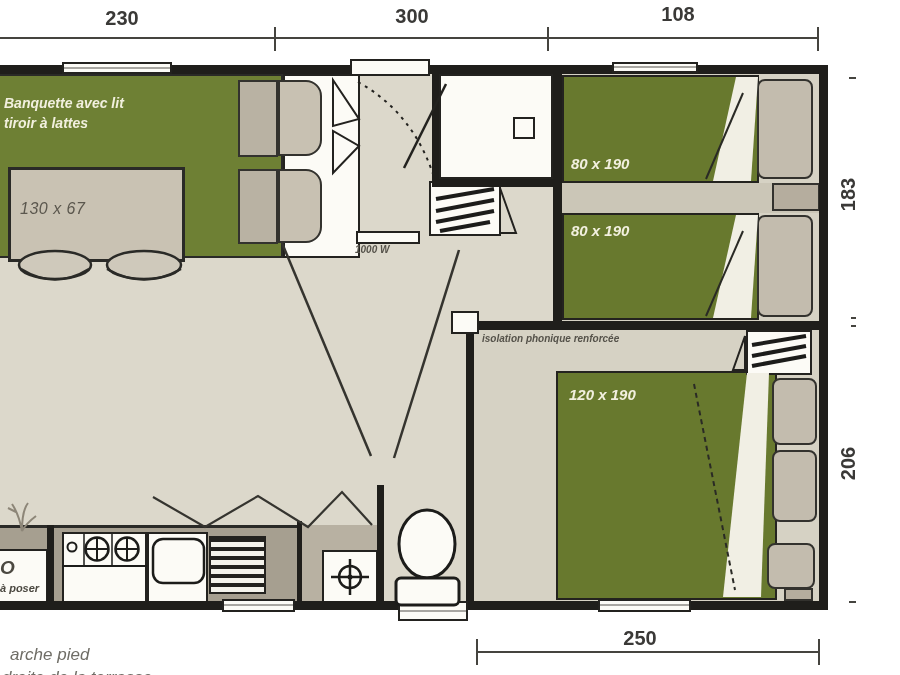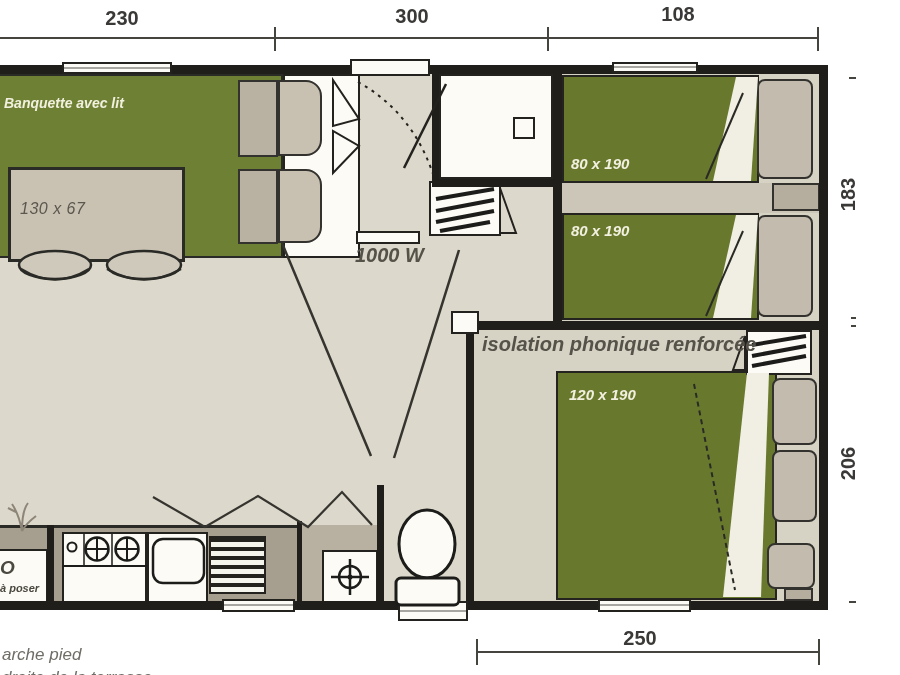--- a/index.html
+++ b/index.html
@@ -22,21 +22,21 @@
   .bed{background:var(--bed-green,#68792e);border:2px solid #24231f;}
   .pillow{background:#c3bcae;border:2px solid #33322e;border-radius:8px;}
   .table{background:#c9c2b3;border:3px solid #2a2a27;}
   .nstand{background:#b5ad9e;border:2px solid #33322e;}
   .drainer{border:2px solid #23221f;
     background:repeating-linear-gradient(180deg,#23221f 0 4.5px,#f4f3ec 4.5px 9px);}
   
   .dim{font-size:20px;font-weight:bold;color:var(--dim-text,#3a3937);text-align:center;}
   .rot{transform:rotate(-90deg);}
   .lab-light{color:var(--label-light,#f2f0df);font-weight:bold;font-style:italic;font-size:14px;line-height:20px;}
-  .lab-dark{color:var(--label-dark,#55524a);font-weight:bold;font-style:italic;font-size:20px;}
+  .lab-dark{color:var(--label-dark,#55524a);font-weight:bold;font-style:italic;font-size:10px;}
   .tablab{color:#5b574e;font-style:italic;font-size:16px;line-height:26px;letter-spacing:.5px;}
   .note{color:#6f6d66;font-style:italic;font-size:17px;}
   .fr1{font-size:19px;font-weight:bold;font-style:italic;color:#4b4840;}
   .fr2{font-size:11px;font-weight:bold;font-style:italic;color:#4b4840;}
   svg.overlay{position:absolute;left:0;top:0;z-index:40;pointer-events:none;}
   .z5{z-index:5}.z10{z-index:10}.z20{z-index:20}.z30{z-index:30}.z50{z-index:50}
 </style>
 </head>
 <body>
 
@@ -189,27 +189,28 @@
 
   <div class="abs dim z50" style="left:82px;top:7px;width:80px">230</div>
   <div class="abs dim z50" style="left:372px;top:5px;width:80px">300</div>
   <div class="abs dim z50" style="left:638px;top:3px;width:80px">108</div>
   <div class="abs dim rot z50" style="left:818px;top:183px;width:60px">183</div>
   <div class="abs dim rot z50" style="left:818px;top:452px;width:60px">206</div>
   <div class="abs dim z50" style="left:600px;top:627px;width:80px">250</div>
 
   <div class="abs lab-light z50" style="left:4px;top:93px;width:180px">
     <span style="display:block">Banquette avec lit</span>
+    <span style="display:block">tiroir à lattes</span>
   </div>
   <div class="abs tablab z50" style="left:20px;top:196px;width:160px">
     <span style="display:block">130 x 67</span>
   </div>
   <div class="abs lab-dark z50" style="left:355px;top:244px">1000 W</div>
   <div class="abs lab-light z50" style="left:571px;top:154px;font-size:15px">80 x 190</div>
   <div class="abs lab-light z50" style="left:571px;top:221px;font-size:15px">80 x 190</div>
   <div class="abs lab-light z50" style="left:569px;top:385px;font-size:15px">120 x 190</div>
   <div class="abs lab-dark z50" style="left:482px;top:333px">isolation phonique renforcée</div>
   <div class="abs fr1 z50" style="left:0px;top:557px">O</div>
   <div class="abs fr2 z50" style="left:0px;top:582px">à poser</div>
-  <div class="abs note z50" style="left:2px;top:645px">arche pied</div>
+  <div class="abs note z50" style="left:10px;top:645px">arche pied</div>
   <div class="abs note z50" style="left:2px;top:668px">droite de la terrasse</div>
 
 </div>
 
 </body></html>

